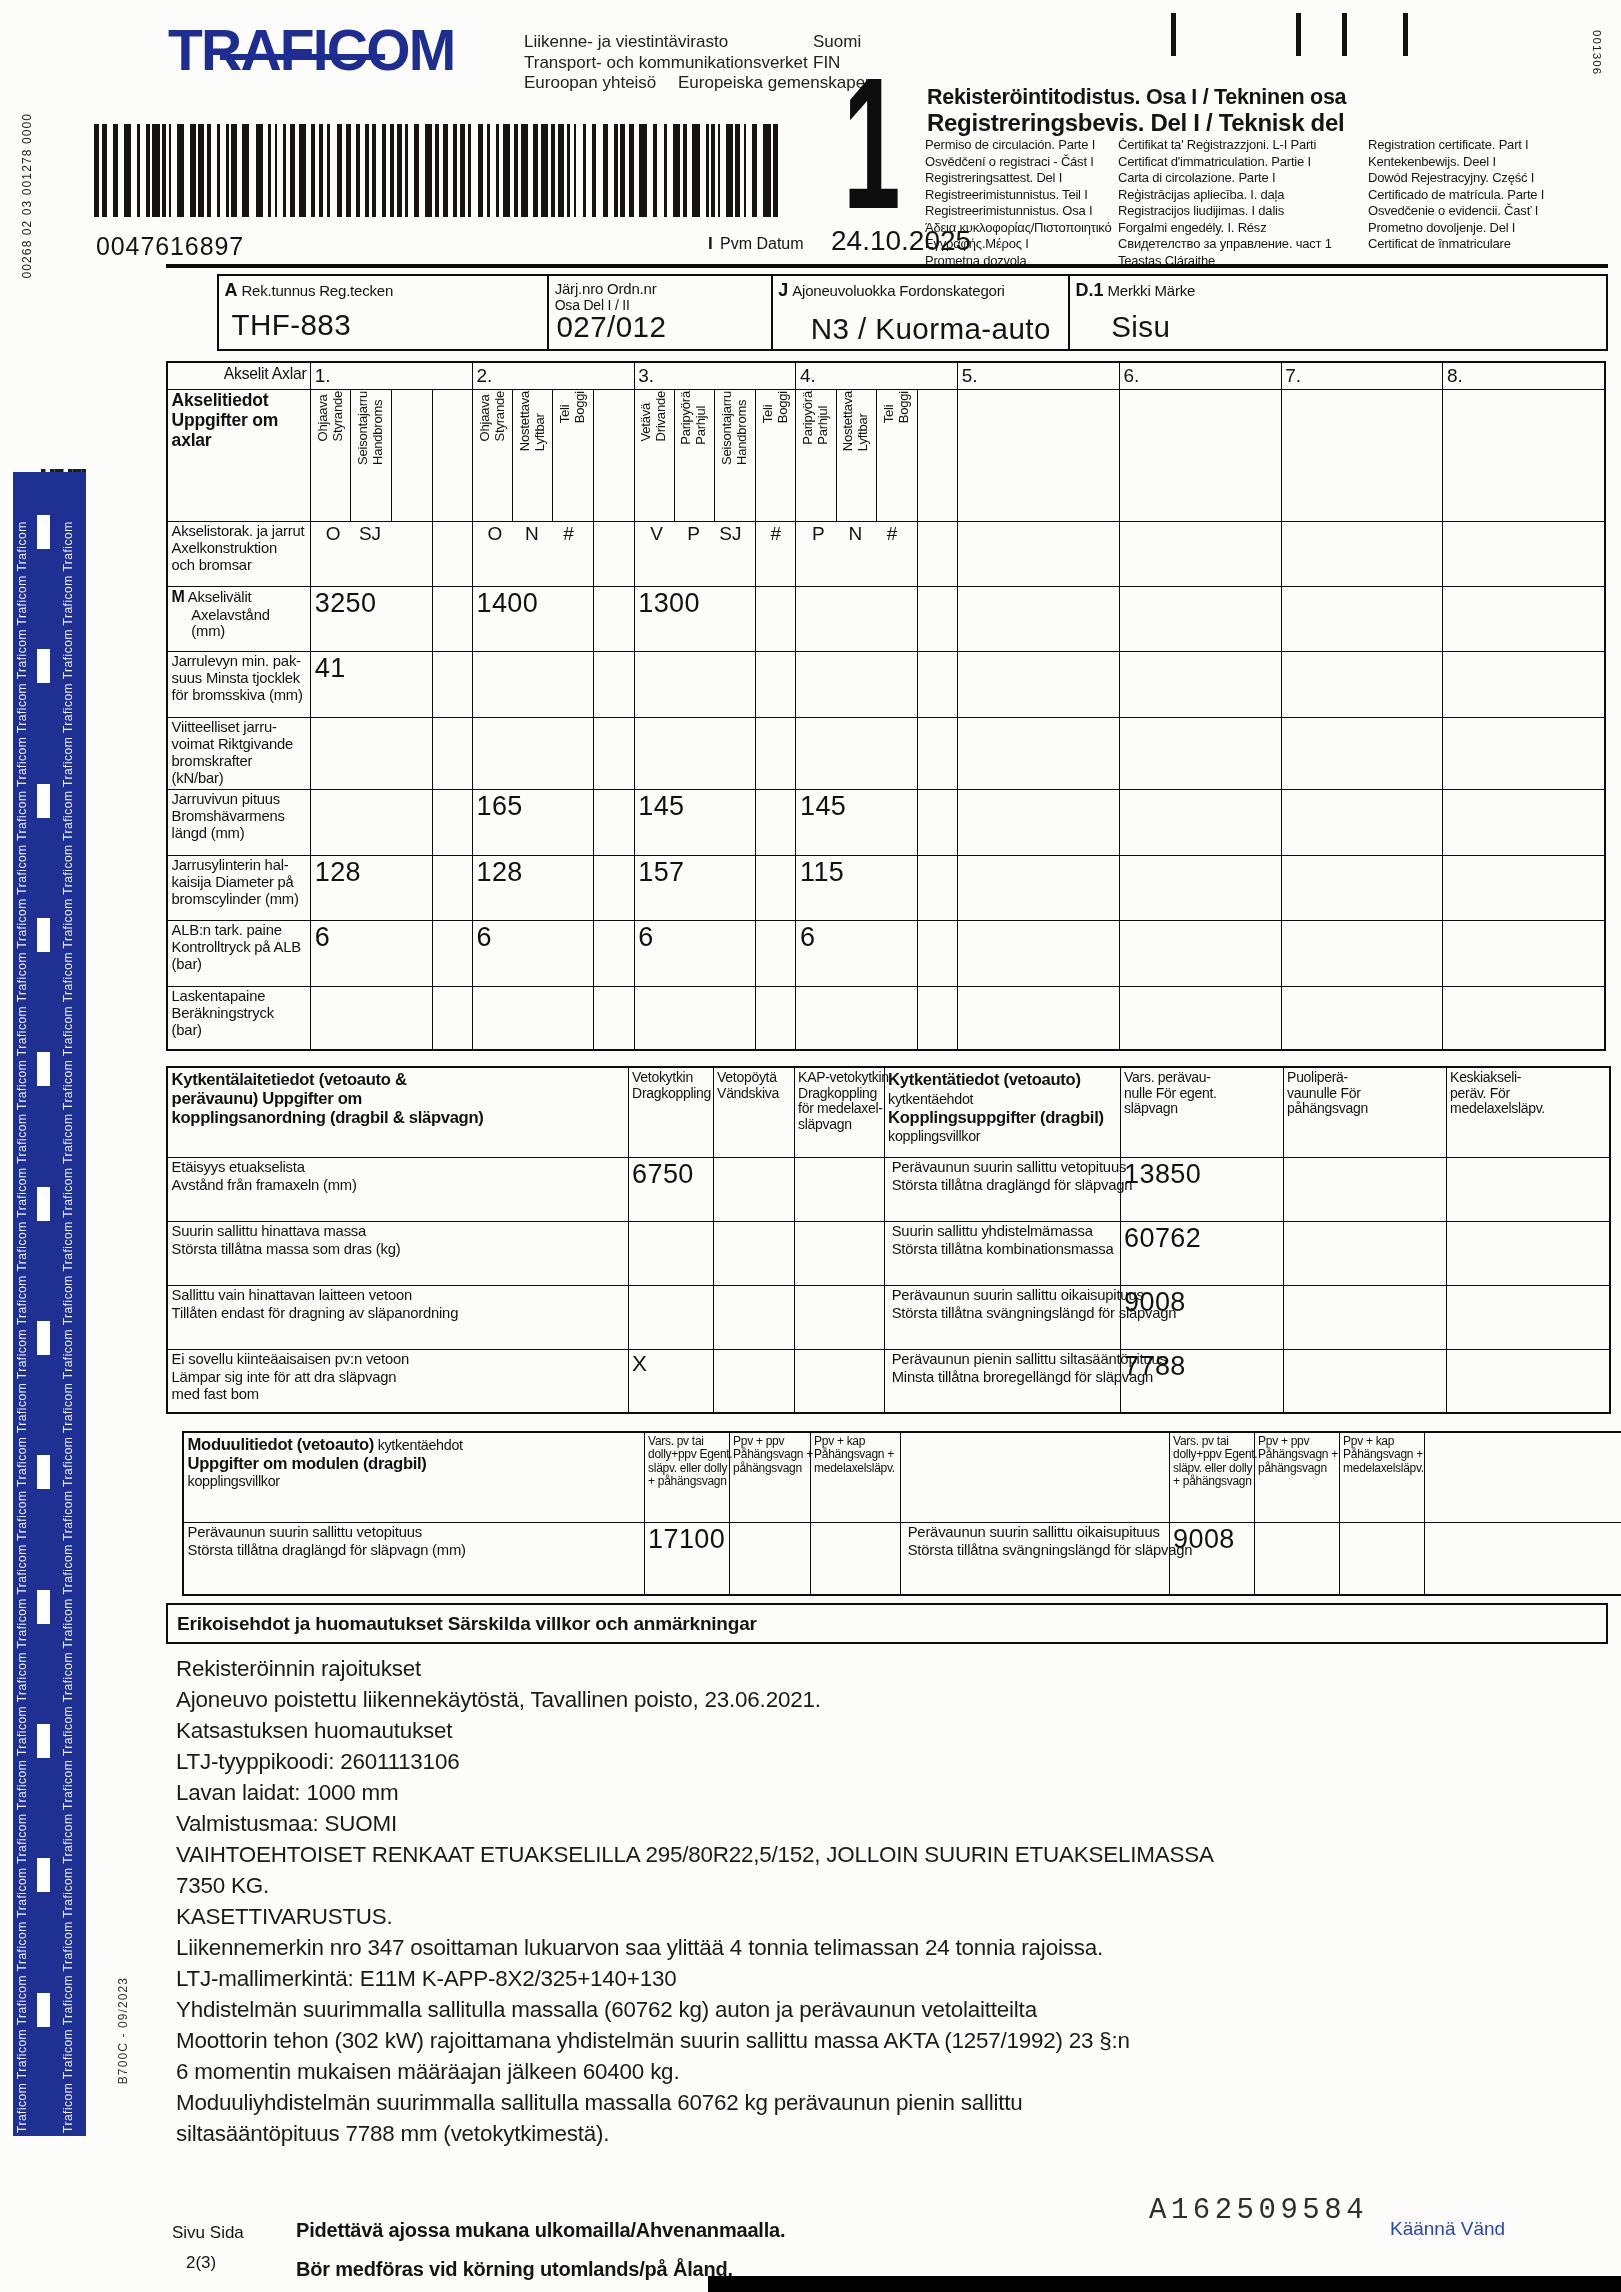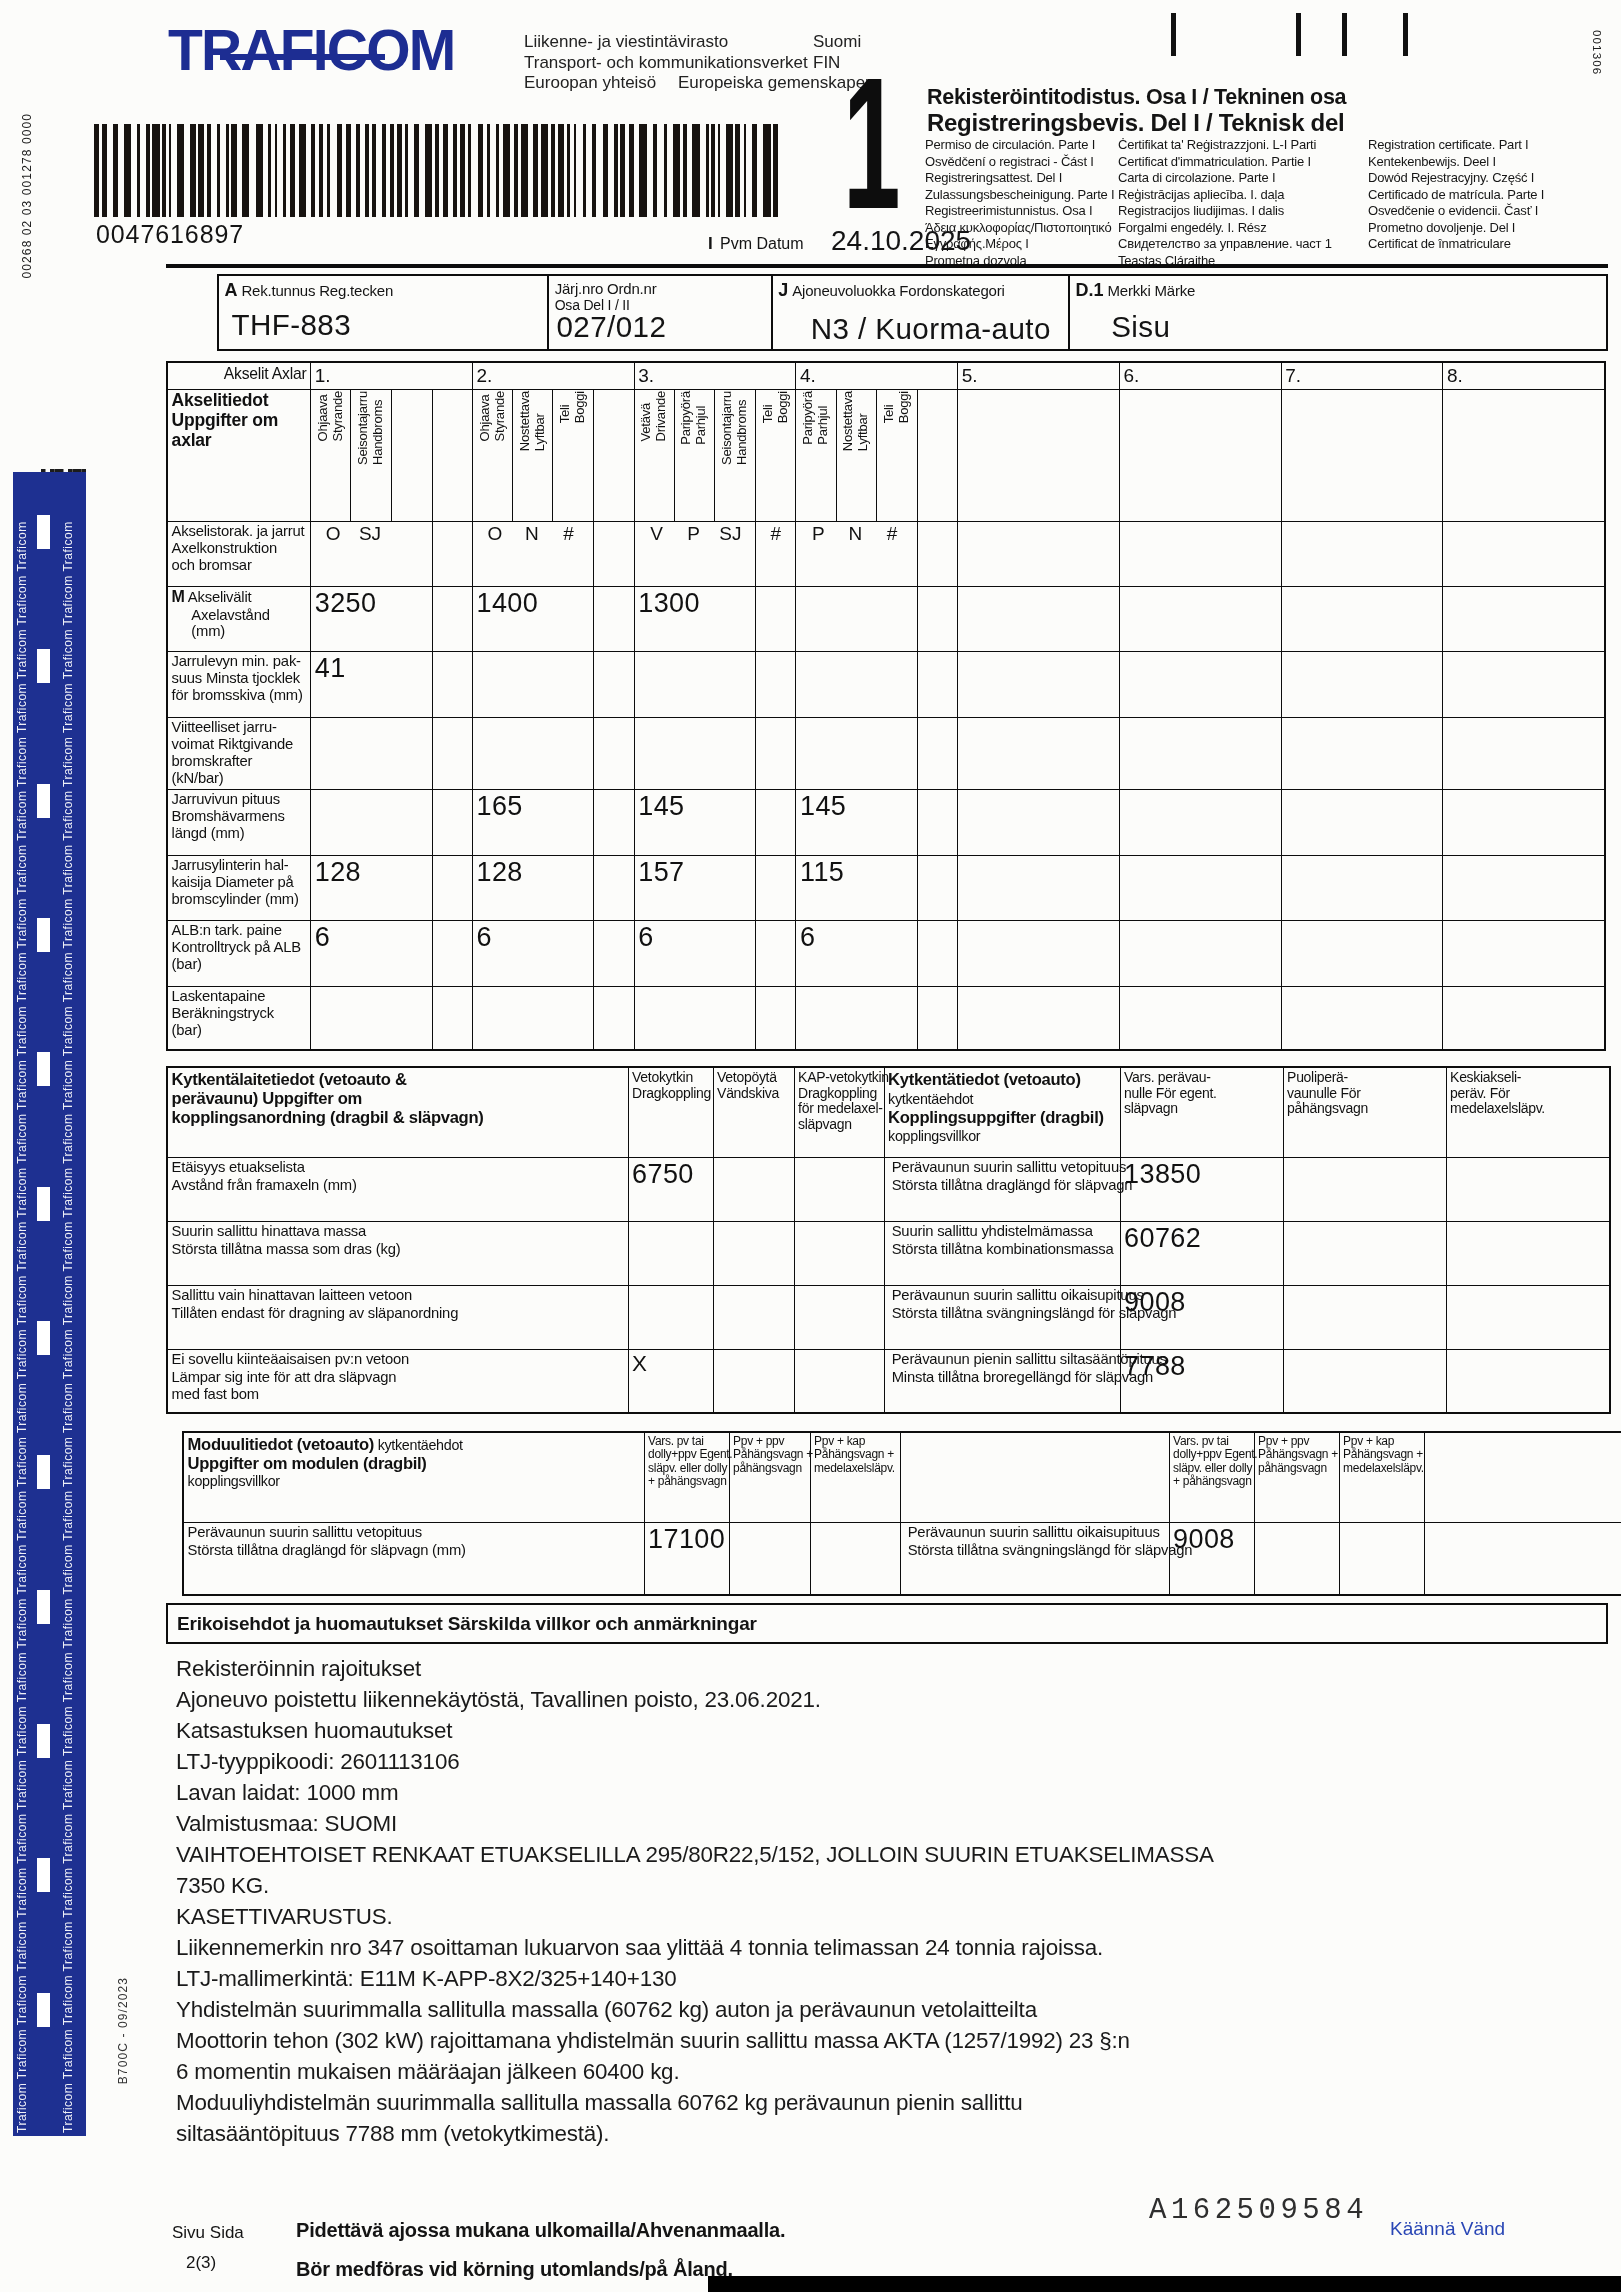--- a/index.html
+++ b/index.html
@@ -16,21 +16,21 @@
   .bigone{left:843px;top:70px;font-size:188px;font-weight:bold;line-height:.78;color:#0d0d0d;
           transform:scaleX(.55);transform-origin:0 0}
   .title1{left:927px;top:85px;font-size:21.5px;font-weight:bold;letter-spacing:-0.3px}
   .title2{left:927px;top:109px;font-size:24px;font-weight:bold;letter-spacing:-0.3px}
   .langcol{top:137px;font-size:13px;line-height:16.5px;letter-spacing:-0.2px;color:#161616}
   .langcol div{white-space:nowrap}
   .regmark{top:12.5px;height:43px;background:#111}
   
   #barcode{left:94px;top:124px;width:708px;height:93px;display:flex}
   .bbar{height:100%;background:#171310;flex:none}
-  .bcnum{left:96px;top:220px;font-size:25px;letter-spacing:0.9px}
+  .bcnum{left:96px;top:232px;font-size:25px;letter-spacing:0.9px}
   
   .dprefix{left:708px;top:234px;font-size:17px;font-weight:bold}
   .dlabel{left:720px;top:235px;font-size:16px}
   .dvalue{left:831px;top:225px;font-size:28px}
   .thickrule{left:166px;top:264px;width:1442px;height:3.6px;background:#0c0c0c}
   
   #fbox{left:217px;top:274px;width:1391px;height:77px;border:2.2px solid #0d0d0d;display:flex}
   .fcell{position:relative;height:100%;border-right:2.2px solid #0d0d0d;padding:3.6px 5.4px}
   .fcell:last-child{border-right:none}
   .fcode{font-weight:bold;font-size:18px}
@@ -101,21 +101,21 @@
   <div class="abs regmark" style="left:1342px;width:4.5px"></div>
   <div class="abs regmark" style="left:1403px;width:5.4px"></div>
 
   <div class="abs bigone">1</div>
   <div class="abs title1 nw">Rekisteröintitodistus. Osa I / Tekninen osa</div>
   <div class="abs title2 nw">Registreringsbevis. Del I / Teknisk del</div>
   <div class="abs langcol" style="left:925px;width:190px" id="lang-col-0">
       <div>Permiso de circulación. Parte I</div>
       <div>Osvědčení o registraci - Část I</div>
       <div>Registreringsattest. Del I</div>
-      <div>Zulassungsbescheinigung. Parte I</div>
+      <div>Registreerimistunnistus. Teil I</div>
       <div>Registreerimistunnistus. Osa I</div>
       <div>Άδεια κυκλοφορίας/Πιστοποιητικό</div>
       <div>Εγγραφής.Μέρος I</div>
       <div>Prometna dozvola</div>
     </div>
   <div class="abs langcol" style="left:1118px;width:245px" id="lang-col-1">
       <div>Ċertifikat ta' Reġistrazzjoni. L-I Parti</div>
       <div>Certificat d'immatriculation. Partie I</div>
       <div>Carta di circolazione. Parte I</div>
       <div>Reģistrācijas apliecība. I. daļa</div>

